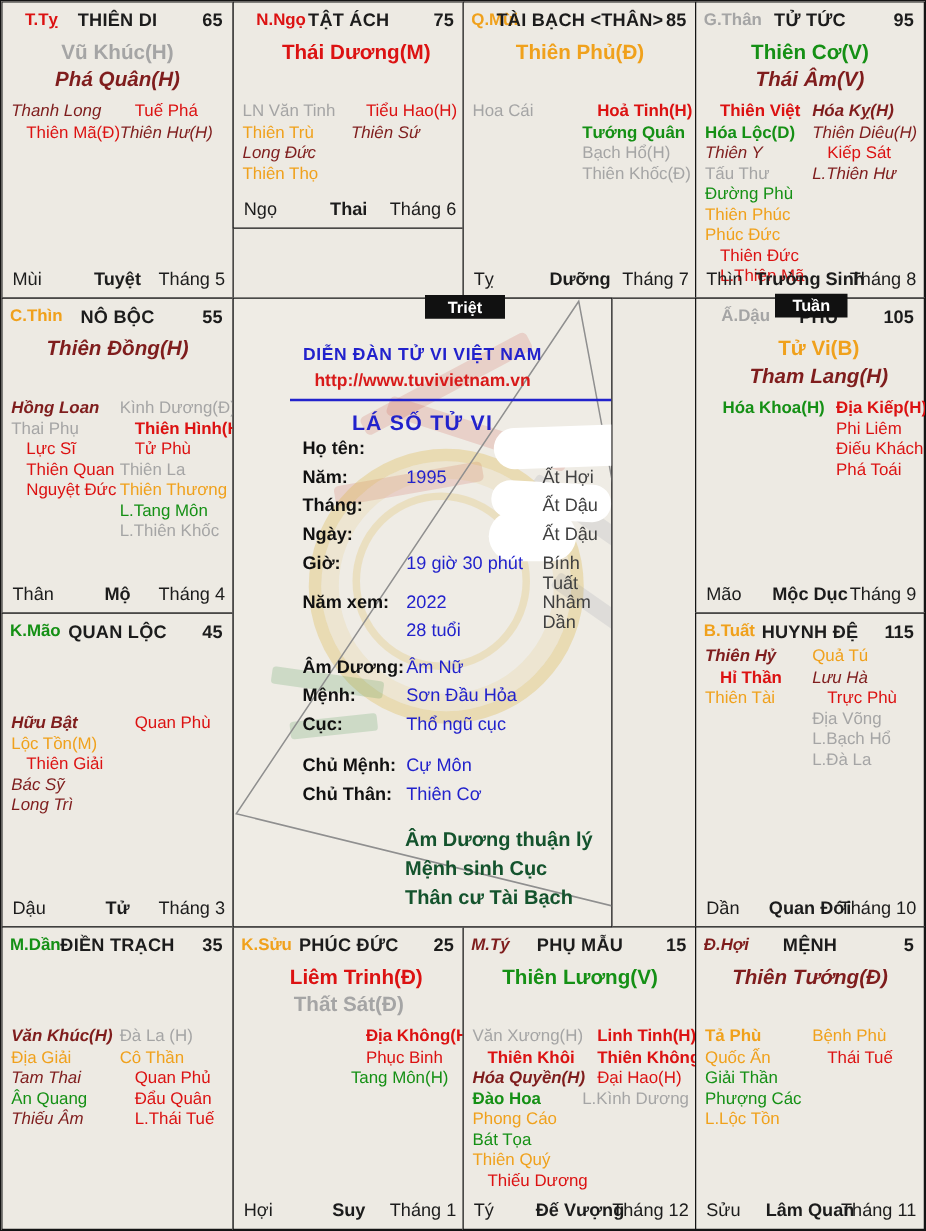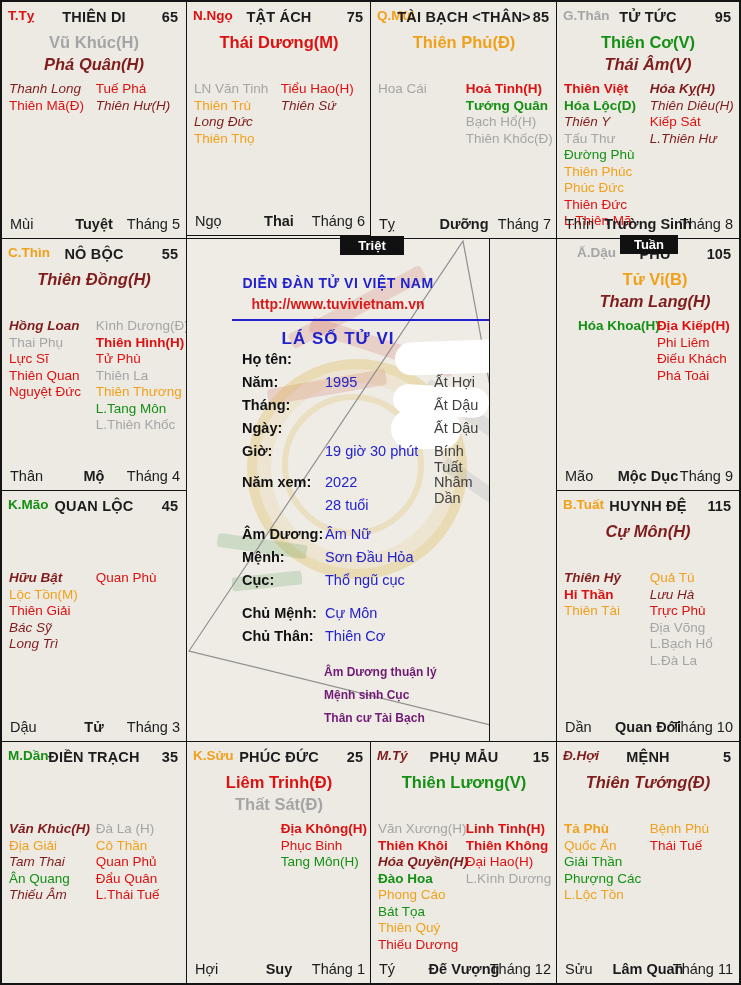--- a/index.html
+++ b/index.html
@@ -14,21 +14,21 @@
   .corner{position:absolute;left:6px;top:6px;font-size:13.5px;font-weight:bold;}
   .ptitle{position:absolute;left:0;right:0;top:7px;text-align:center;font-size:14.5px;font-weight:bold;letter-spacing:.2px;}
   .pnum{position:absolute;right:8px;top:7px;font-size:14.5px;font-weight:bold;}
   .mains{min-height:50px;padding-top:3px;text-align:center;}
   .main{font-size:16.5px;font-weight:bold;line-height:22px;white-space:nowrap;}
   .cols{display:flex;padding-left:7px;}
   .col{width:49%;}
   .col.r{width:51%;}
   .star{display:block;font-size:13.5px;line-height:16.5px;white-space:nowrap;}
   .b{font-weight:bold;}
-  .c-red{color:#dc1212;}
+  .c-red{color:#dc1212;margin-left:12px;}
   .c-orange{color:#f0a11c;}
   .c-green{color:#159015;}
   .c-gray{color:#a5a5a5;}
   .c-black{color:#7f1d1d;font-style:italic;}
   .ftr{position:absolute;left:0;right:0;bottom:4px;height:18px;font-size:14.5px;}
   .ftr .branch{position:absolute;left:8px;}
   .ftr .stage{position:absolute;left:0;right:0;text-align:center;font-weight:bold;}
   .ftr .month{position:absolute;right:6px;}
   .badge{position:absolute;background:#111;color:#fff;font-size:13px;font-weight:bold;
          text-align:center;line-height:19px;z-index:7;padding:0 4px;}
@@ -48,21 +48,21 @@
   .c-forum{top:36px;text-align:center;font-size:14px;font-weight:bold;color:#2222cc;letter-spacing:.5px;}
   .c-url{top:57px;text-align:center;font-size:14px;font-weight:bold;color:#d81a1a;}
   .c-rule{position:absolute;left:45px;top:80px;width:280px;height:2px;background:#2222cc;z-index:4;}
   .c-la{top:90px;text-align:center;font-size:17px;font-weight:bold;color:#2222cc;letter-spacing:1px;}
   .rows{position:absolute;left:0;width:100%;z-index:4;}
   .crow{display:flex;height:23px;padding-left:55px;font-size:14.5px;align-items:flex-start;}
   .crow .lab{width:83px;font-weight:bold;color:#111;flex:0 0 83px;}
   .crow .val{width:109px;flex:0 0 109px;color:#2222cc;}
   .crow .ext{color:#404040;}
   .notes{position:absolute;left:137px;top:422px;z-index:4;}
-  .note{font-size:12px;font-weight:bold;color:#701a75;line-height:23px;white-space:nowrap;}
+  .note{font-size:16px;font-weight:bold;color:#14532d;line-height:23px;white-space:nowrap;}
   .sealtxt{position:absolute;left:330px;top:322px;width:30px;z-index:5;}
   .seal{position:absolute;left:306px;top:446px;width:46px;height:46px;z-index:5;
         border:3px solid #bf3c17;background:
         repeating-linear-gradient(90deg, rgba(191,60,23,.9) 0 2px, rgba(238,224,203,.9) 2px 5px),
         repeating-linear-gradient(0deg, rgba(191,60,23,.85) 0 2px, rgba(224,120,80,.35) 2px 5px);
         box-sizing:border-box;box-shadow:0 0 0 2px rgba(191,60,23,.35) inset;}
 </style>
 </head>
 <body>
 
@@ -87,21 +87,21 @@
           <span class="star c-red">Tuế Phá</span>
           <span class="star c-black">Thiên Hư(H)</span>
         </div>
       </div>
       <div class="ftr">
         <span class="branch">Mùi</span>
         <span class="stage">Tuyệt</span>
         <span class="month">Tháng 5</span>
       </div>
     </div>
-  <div class="cell" style="left:185px;top:0;width:186px;height:235px;">
+  <div class="cell" style="left:185px;top:0;width:186px;height:182px;">
       <div class="hdr">
         <span class="corner c-red">N.Ngọ</span>
         <span class="ptitle">TẬT ÁCH</span>
         <span class="pnum">75</span>
       </div>
       <div class="mains">
         <div class="main c-red">Thái Dương(M)</div>
       </div>
       <div class="cols">
         <div class="col">
@@ -266,23 +266,20 @@
         <span class="stage">Tử</span>
         <span class="month">Tháng 3</span>
       </div>
     </div>
   <div class="cell" style="left:555px;top:489px;width:184px;height:252px;">
       <div class="hdr">
         <span class="corner c-orange">B.Tuất</span>
         <span class="ptitle">HUYNH ĐỆ</span>
         <span class="pnum">115</span>
       </div>
-      <div class="mains">
-        <div class="main c-black">Cự Môn(H)</div>
-      </div>
       <div class="cols">
         <div class="col">
           <span class="star c-black b">Thiên Hỷ</span>
           <span class="star c-red b">Hỉ Thần</span>
           <span class="star c-orange">Thiên Tài</span>
         </div>
         <div class="col r">
           <span class="star c-orange">Quả Tú</span>
           <span class="star c-black">Lưu Hà</span>
           <span class="star c-red">Trực Phù</span>

